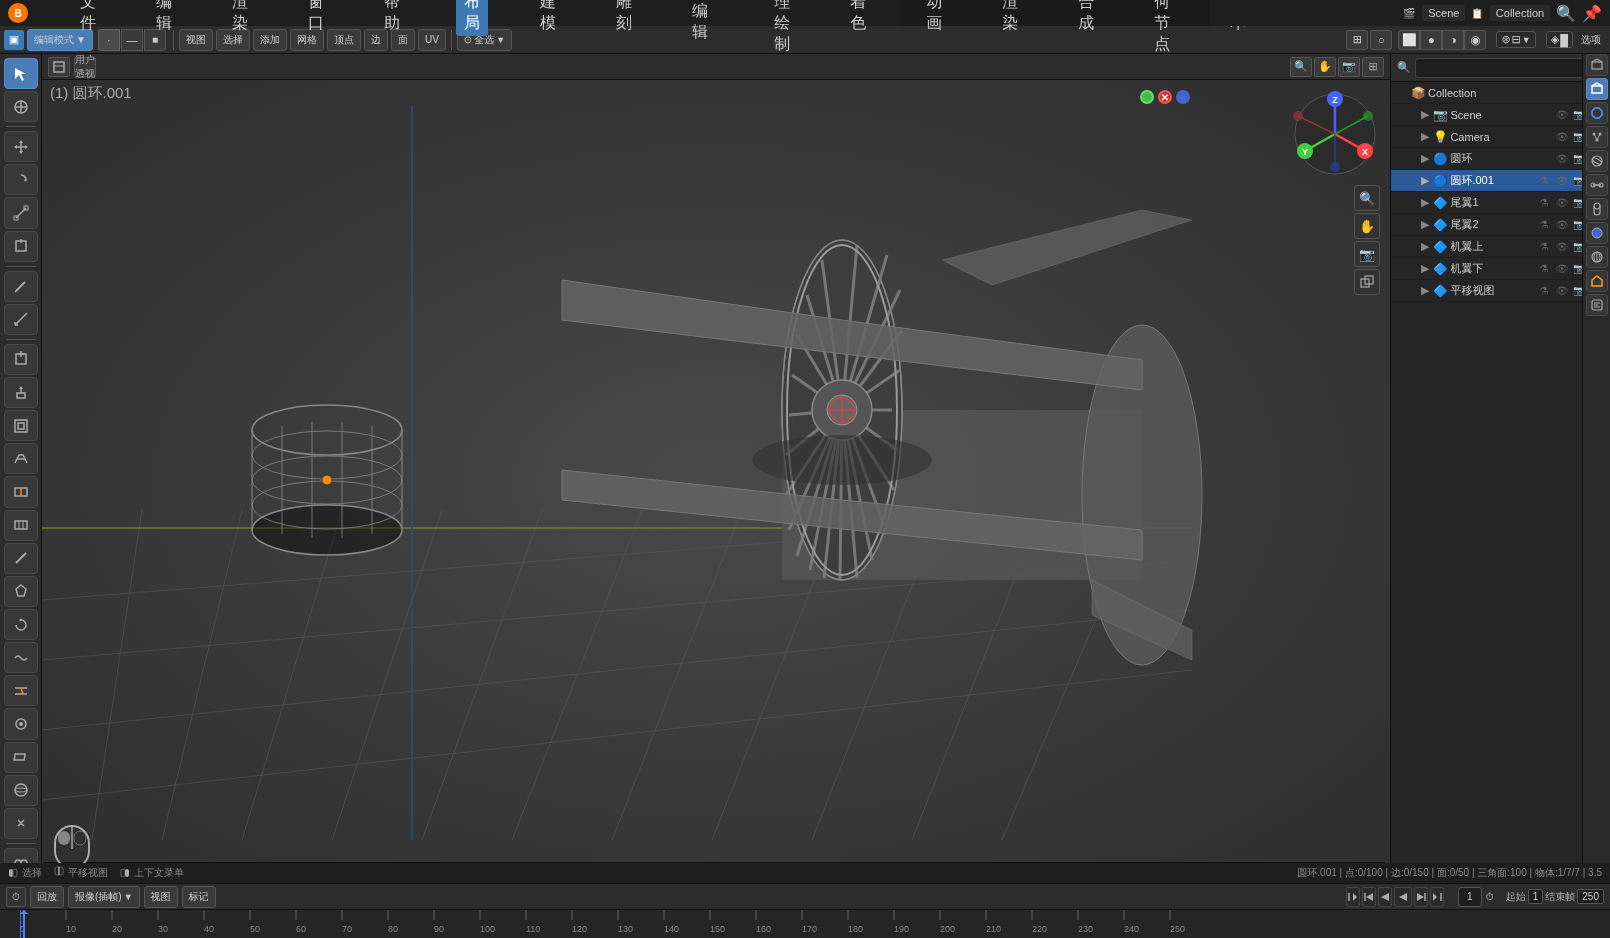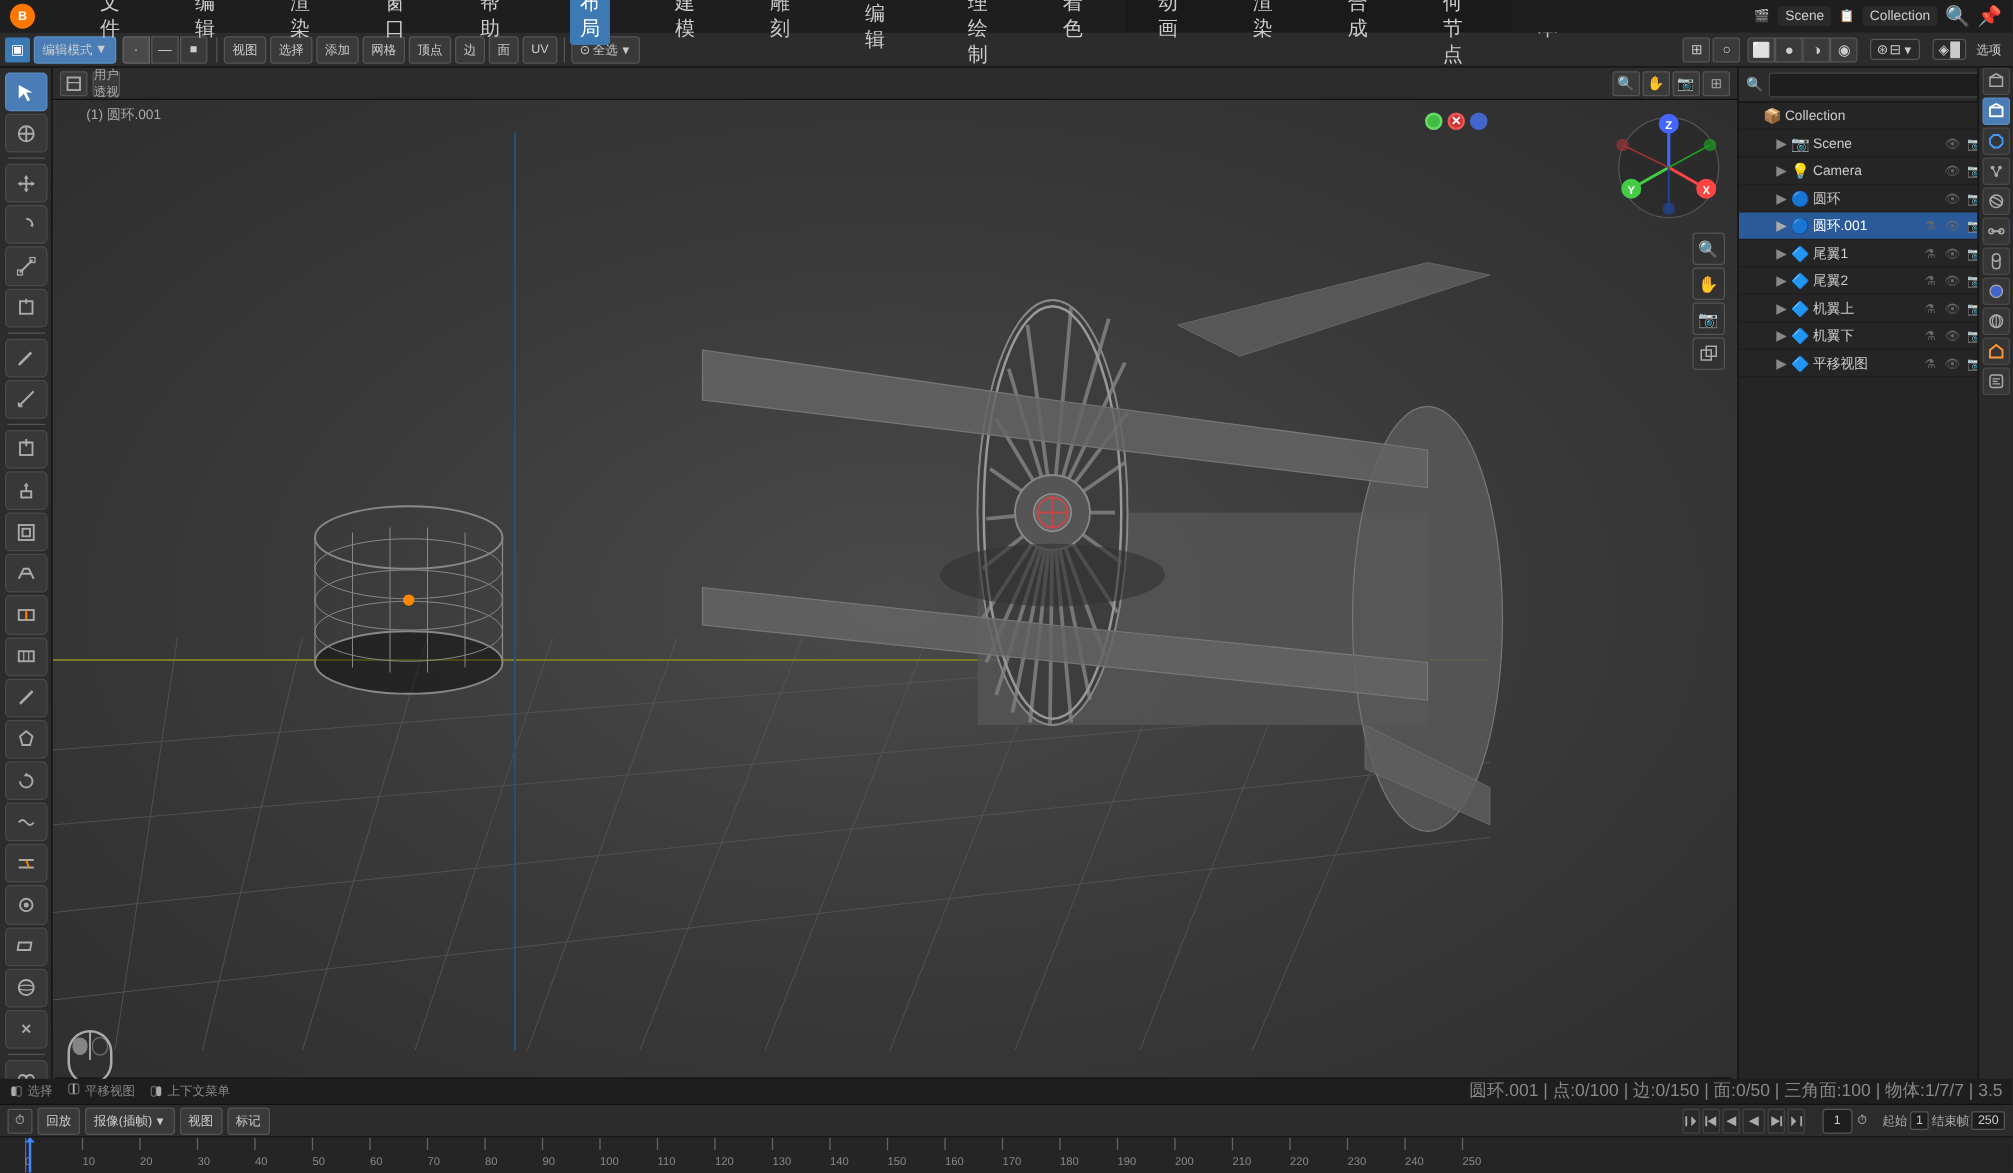--- a/index.html
+++ b/index.html
@@ -722,21 +722,21 @@
 
     <div style="display:flex;gap:2px;align-items:center;">
       <div class="viewport-border-btn">🔍</div>
       <div class="viewport-border-btn">✋</div>
       <div class="viewport-border-btn">📷</div>
       <div class="viewport-border-btn">⊞</div>
     </div>
   </div>
 
   <div id="viewport-label">
-    <div style="font-size:11px;color:#aaa;margin-left:19px;">(1) 圆环.001</div>
+    <div style="font-size:15px;color:#aaa;">(1) 圆环.001</div>
   </div>
 
   <div id="scene-bg">
 
     <svg id="grid-canvas" width="100%" height="100%">
 
       <defs>
         <pattern id="smallGrid" width="40" height="40" patternUnits="userSpaceOnUse">
           <path d="M 40 0 L 0 0 0 40" fill="none" stroke="#454545" stroke-width="0.5"></path>
         </pattern>
@@ -1309,21 +1309,21 @@
     <span>平移视图</span>
   </div>
   <div style="display:flex;align-items:center;gap:4px;">
     <svg width="10" height="10" viewBox="0 0 10 10">
         <rect x="1" y="1" width="4" height="8" rx="2" fill="none" stroke="#666" stroke-width="1"></rect>
         <rect x="5" y="1" width="4" height="8" rx="2" fill="#aaa"></rect>
       </svg>
     <span>上下文菜单</span>
   </div>
   <div style="flex:1;"></div>
-  <span style="color:#888;font-size:14px;">
+  <span style="color:#888;font-size:10px;">
     <span>圆环.001</span> |
     <span>点:0/100</span> |
     <span>边:0/150</span> |
     <span>面:0/50</span> |
     三角面:100 |
     <span>物体:1/7</span>/7 |
     <span>3.5</span>
   </span>
 </div>
 

